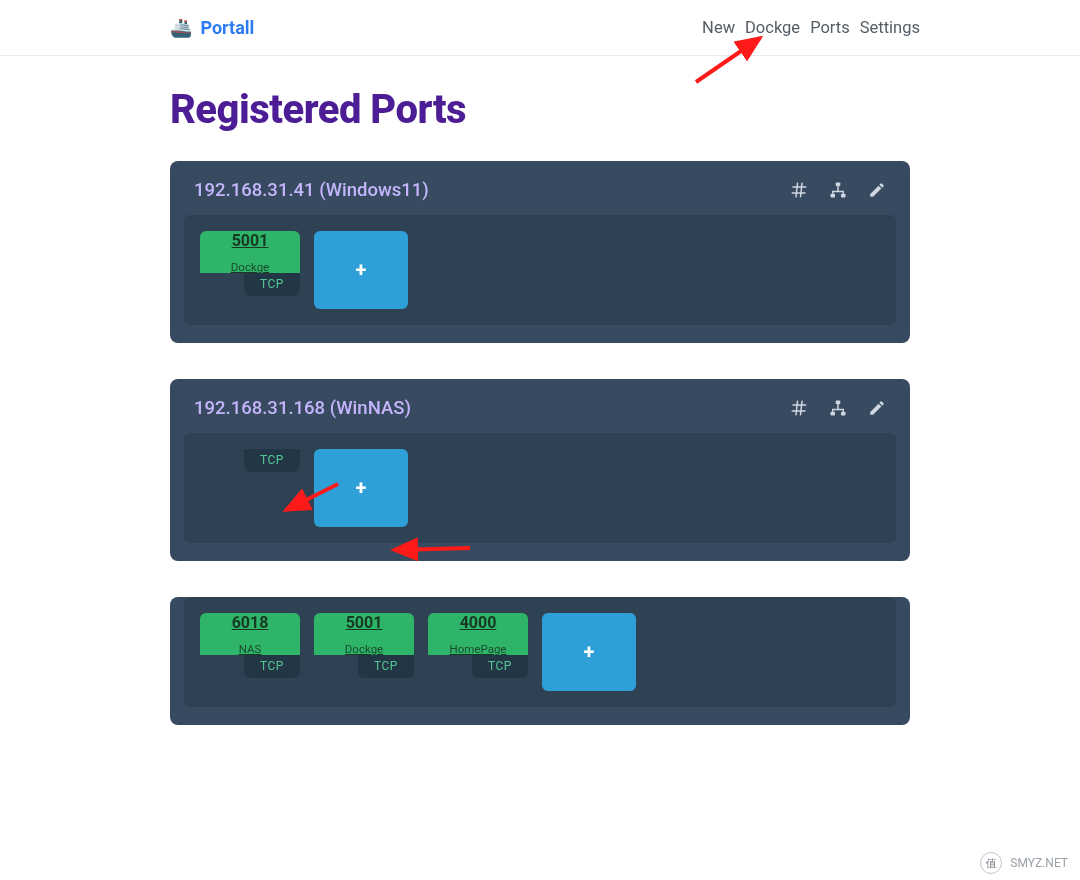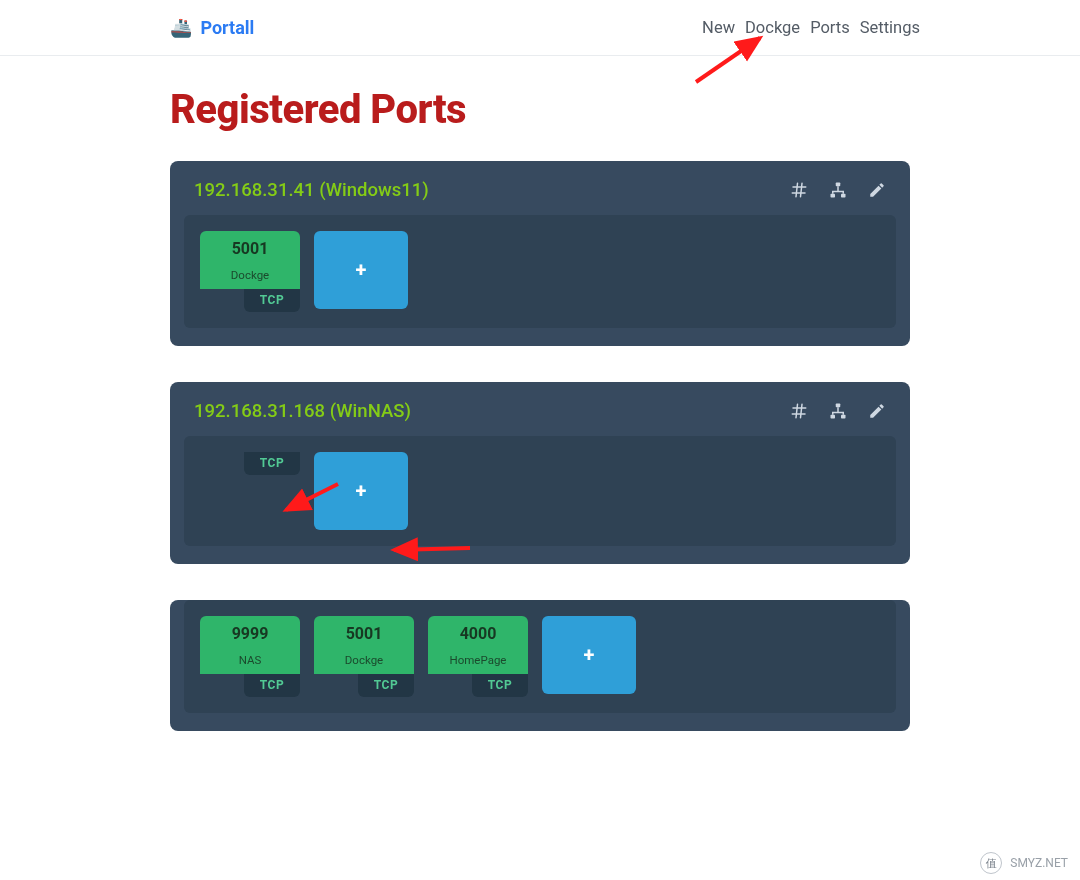--- a/index.html
+++ b/index.html
@@ -41,36 +41,36 @@
 
     
     .page {
       padding: 30px 170px 40px 170px;
     }
     .page-title {
       font-size: 40px;
       font-weight: 800;
       letter-spacing: -0.5px;
       margin-bottom: 28px;
-      color: #b91c1c;
+      color: #4c1d95;
     }
 
     
     .host-card {
       background: #374a5f;
       border-radius: 8px;
       margin-bottom: 36px;
       padding: 0 0 18px 0;
     }
     .host-header {
       display: flex;
       align-items: center;
       justify-content: space-between;
       padding: 18px 24px 14px 24px;
-      color: #84cc16;
+      color: #c4b5fd;
     }
     .host-title { font-size: 18.5px; font-weight: 500; }
     .host-actions {
       display: flex;
       align-items: center;
       gap: 20px;
       color: #cfd8e2;
     }
     .host-actions .iconbtn { cursor: pointer; fill: #cfd8e2; }
 
@@ -85,36 +85,37 @@
 
     .port-card {
       width: 100px;
       display: flex;
       flex-direction: column;
       align-items: stretch;
     }
     .port-card-main {
       background: #2fb56a;
       border-radius: 6px 6px 0 0;
-      height: 58px;
+      height: 42px;
       display: flex;
       flex-direction: column;
       align-items: center;
       justify-content: center;
       color: #173822;
       cursor: pointer;
+      text-decoration: underline;
     }
     .port-num { font-weight: 700; font-size: 16px; }
     .port-name { font-size: 11.5px; margin-top: 10px; color: #1b4a2d;}
     .port-proto {
       background: #223645;
       color: #52c994;
       text-align: center;
       font-size: 12px;
-      font-weight: 700;
+      font-weight: 400;
       padding: 4px 0 5px 0;
       letter-spacing: 0.5px;
       border-radius: 0 0 6px 6px;
       margin-left: 44px;
     }
 
     .add-tile {
       width: 94px;
       height: 78px;
       background: #2f9fd8;
@@ -231,21 +232,21 @@
         <div class="port-proto">TCP</div>
       </div>
       <div class="add-tile">+</div>
     </div>
   </div>
 
   <div class="host-card">
     <div class="ports-row">
       <div class="port-card">
         <div class="port-card-main">
-          <div class="port-num">9999</div>
+          <div class="port-num">6018</div>
           <div class="port-name">NAS</div>
         </div>
         <div class="port-proto">TCP</div>
       </div>
       <div class="port-card">
         <div class="port-card-main">
           <div class="port-num">5001</div>
           <div class="port-name">Dockge</div>
         </div>
         <div class="port-proto">TCP</div>

